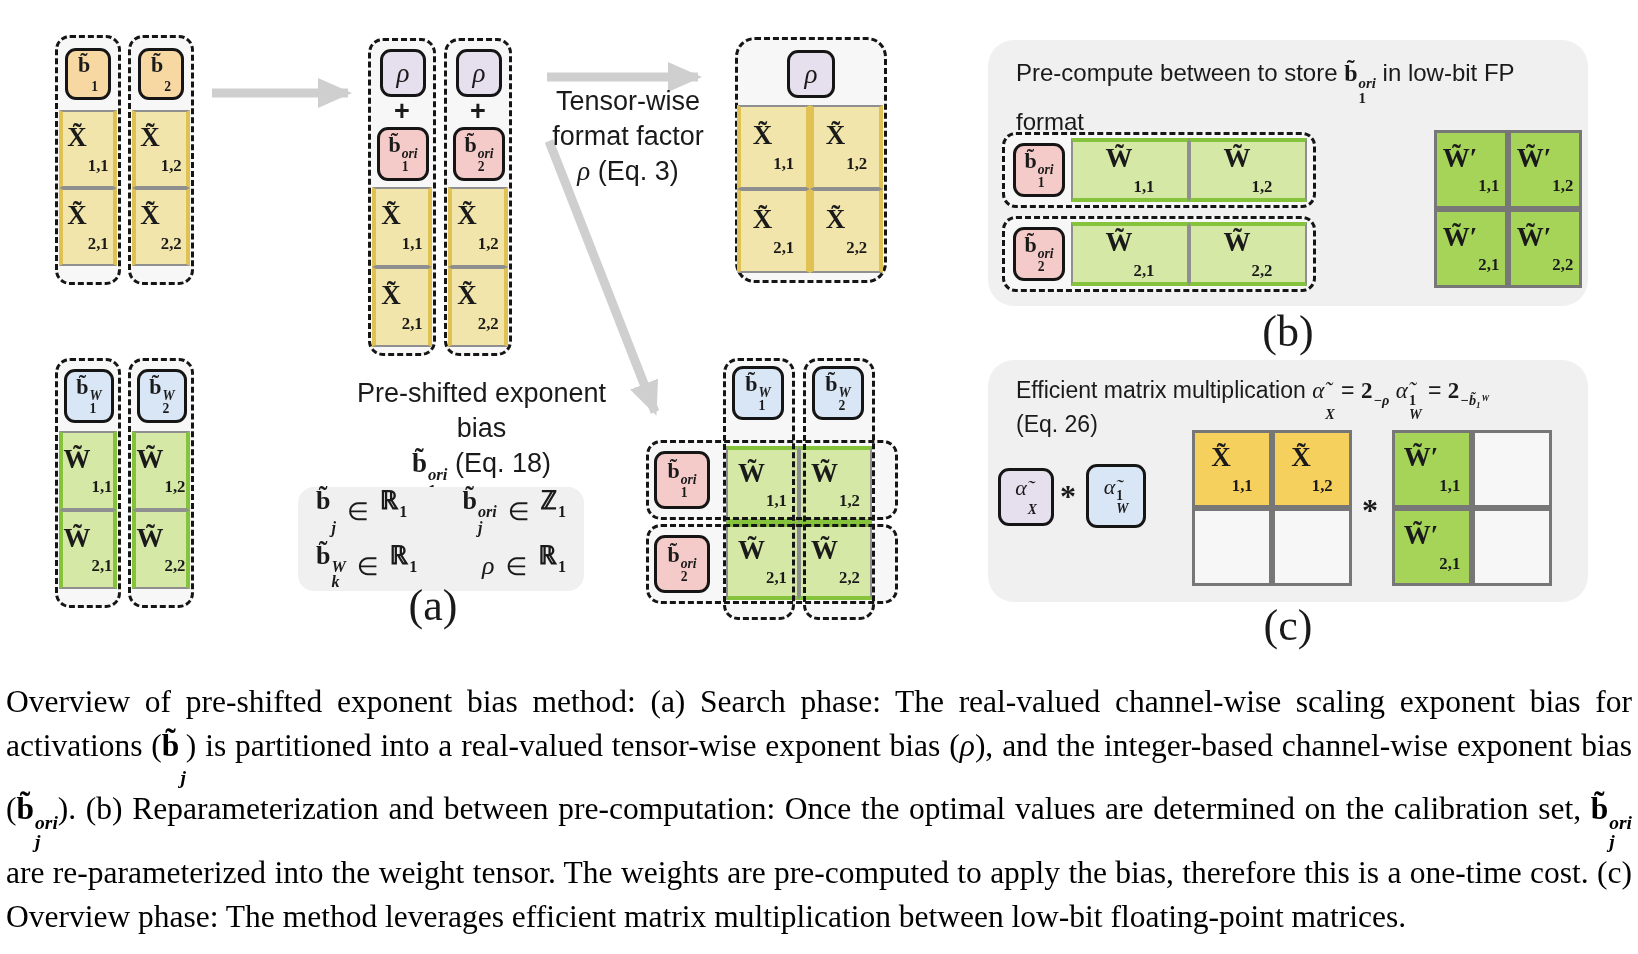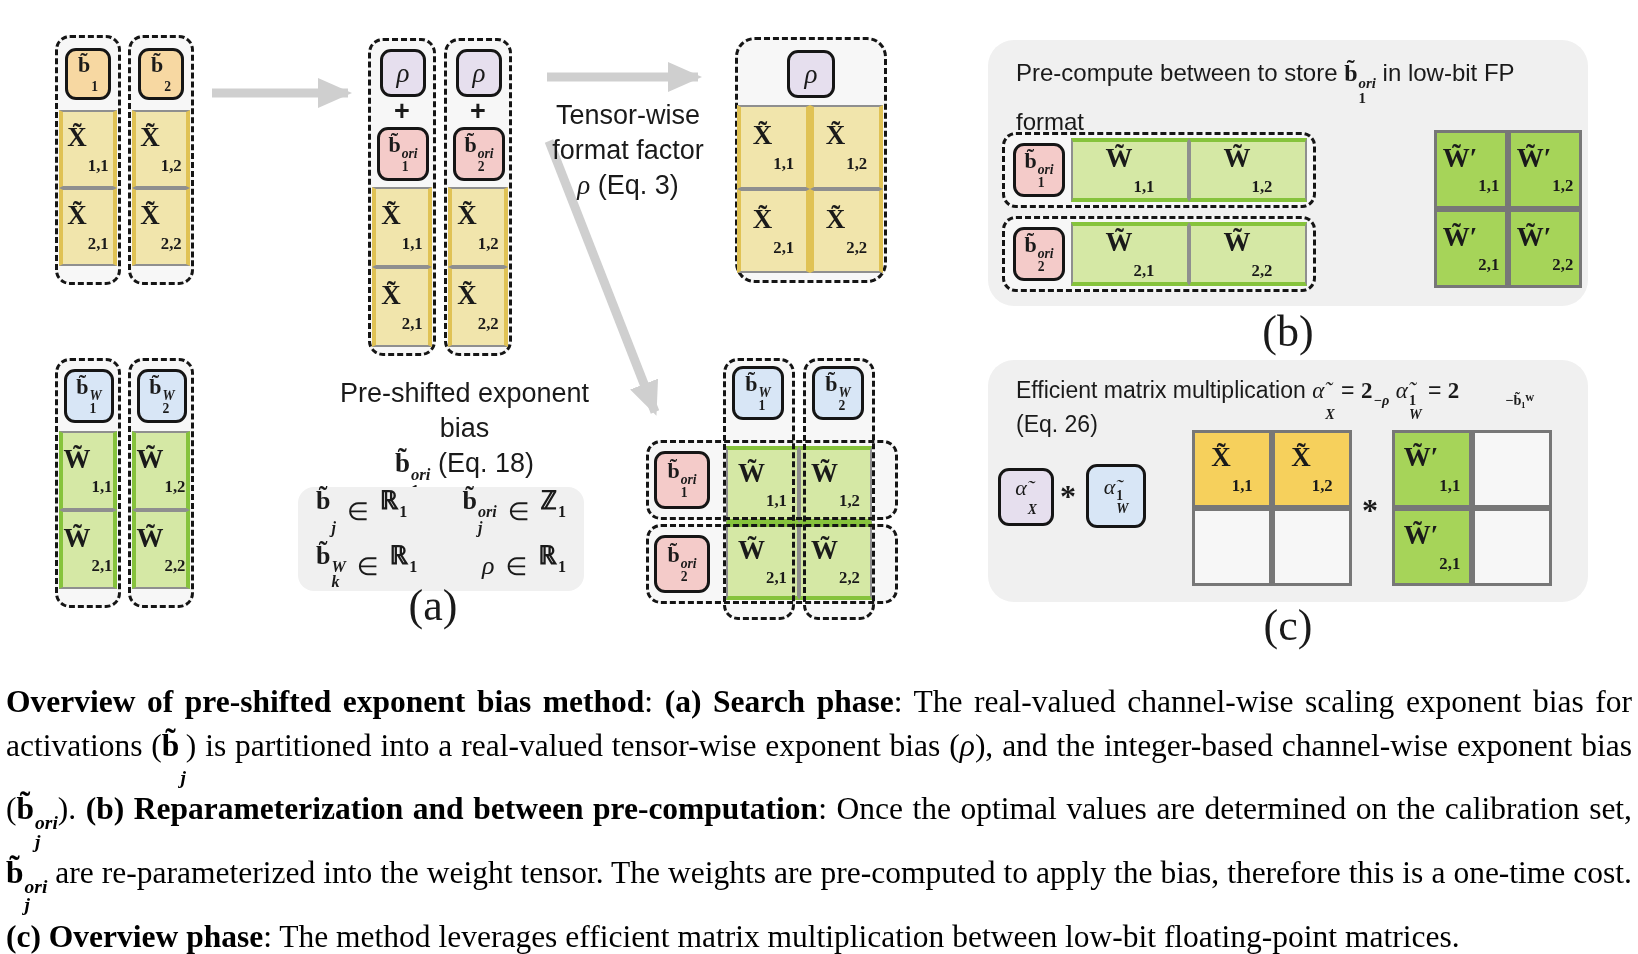--- a/index.html
+++ b/index.html
@@ -45,21 +45,21 @@
   .mss{display:inline-flex;flex-direction:column;align-items:flex-start;line-height:1;
        font-size:0.62em;vertical-align:-0.5em;margin-left:1px}
   .msup,.msub{line-height:0.95;display:block}
   .cell .m{font-size:27px}
   .box .m{font-size:22px}
   .rho .m,.tr-rho .m{font-size:27px}
   .rel{font-family:"Liberation Serif",serif;font-size:25px}
   .drow{display:flex;align-items:center;justify-content:space-between;font-size:26px}
   .dent{display:inline-flex;align-items:center;gap:11px}
   .dent .m{font-size:26px}
-  .bold{font-weight:bold}
+  .bold{font-weight:normal}
 
   .caption{position:absolute;left:6px;top:648px;width:1626px;
            font-family:"Liberation Serif",serif;font-size:31.5px;line-height:44px;
            text-align:justify;color:#000}
   .caption .m{font-size:inherit;line-height:inherit}
 </style>
 </head>
 <body>
 
 <div class="fig">
@@ -162,21 +162,21 @@
           </span></span>
       </div>
     <div class="abs cell vs" style="left:1px;top:226px;width:60px;height:80px">
         <span class="m"><span class="mbase">X̃</span><span class="mss">
             <span class="msup" style="font-style: normal;">​</span>
             <span class="msub" style="font-style: normal;">2,2</span>
           </span></span>
       </div>
   </div>
 
-  <div class="abs sans" style="left:538px;top:98px;width:180px">
+  <div class="abs sans" style="left:538px;top:84px;width:180px">
     <div><span>Tensor-wise</span></div>
     <div><span>format factor</span></div>
     <div><span class="m it"><span class="mbase">ρ</span></span><span> (Eq. 3)</span></div>
   </div>
 
   <div class="abs dash" style="left:735px;top:37px;width:152px;height:246px;border-radius:20px">
     <div class="abs box rho tr-rho" style="left:49px;top:10px;width:48px;height:48px">
         <span class="m it"><span class="mbase">ρ</span></span>
       </div>
   </div>
@@ -198,21 +198,21 @@
           <span class="msub" style="font-style: normal;">2,1</span>
         </span></span>
     </div>
   <div class="abs cell vs" style="left:810px;top:189px;width:73px;height:84px">
       <span class="m"><span class="mbase">X̃</span><span class="mss">
           <span class="msup" style="font-style: normal;">​</span>
           <span class="msub" style="font-style: normal;">2,2</span>
         </span></span>
     </div>
 
-  <div class="abs sans" style="left:322px;top:376px;width:285px">
+  <div class="abs sans" style="left:339px;top:376px;width:285px">
     <div><span>Pre-shifted exponent bias</span></div>
     <div><span class="m"><span class="mbase">b̃</span><span class="mss">
             <span class="msup" style="font-style: italic;">ori</span>
             <span class="msub" style="font-style: normal;">1</span>
           </span></span><span> (Eq. 18)</span></div>
   </div>
 
   <div class="abs dash" style="left:55px;top:358px;width:66px;height:250px">
     <div class="abs box blueb" style="left:6px;top:8px;width:50px;height:54px">
         <span class="m"><span class="mbase">b̃</span><span class="mss">
@@ -442,21 +442,21 @@
   <div class="abs ctitle" style="left:1016px;top:374px;width:560px"><span>Efficient matrix multiplication </span><span class="m it"><span class="mbase">α̃</span><span class="mss">
           <span class="msup" style="font-style: normal;">​</span>
           <span class="msub" style="font-style: italic;">X</span>
         </span></span><span> = </span><span class="m"><span class="mbase">2</span><span class="mss">
           <span class="msup" style="font-style: italic;">−ρ</span>
           <span class="msub" style="font-style: normal;">​</span>
         </span></span><span>  </span><span class="m it"><span class="mbase">α̃</span><span class="mss">
           <span class="msup" style="font-style: normal;">1</span>
           <span class="msub" style="font-style: italic;">W</span>
         </span></span><span> = </span><span class="m"><span class="mbase">2</span><span class="mss">
-          <span class="msup" style=" margin-left: 45px;">−b̃₁ᵂ</span>
+          <span class="msup" style="font-style: italic;">−b̃₁ᵂ</span>
           <span class="msub" style="font-style: normal;">​</span>
         </span></span></div>
   <div class="abs ctitle" style="left:1016px;top:408px;width:200px">(Eq. 26)</div>
 
   <div class="abs box lav" style="left:998px;top:468px;width:56px;height:58px">
       <span class="m it"><span class="mbase">α̃</span><span class="mss">
           <span class="msup" style="font-style: normal;">​</span>
           <span class="msub" style="font-style: italic;">X</span>
         </span></span>
     </div>

